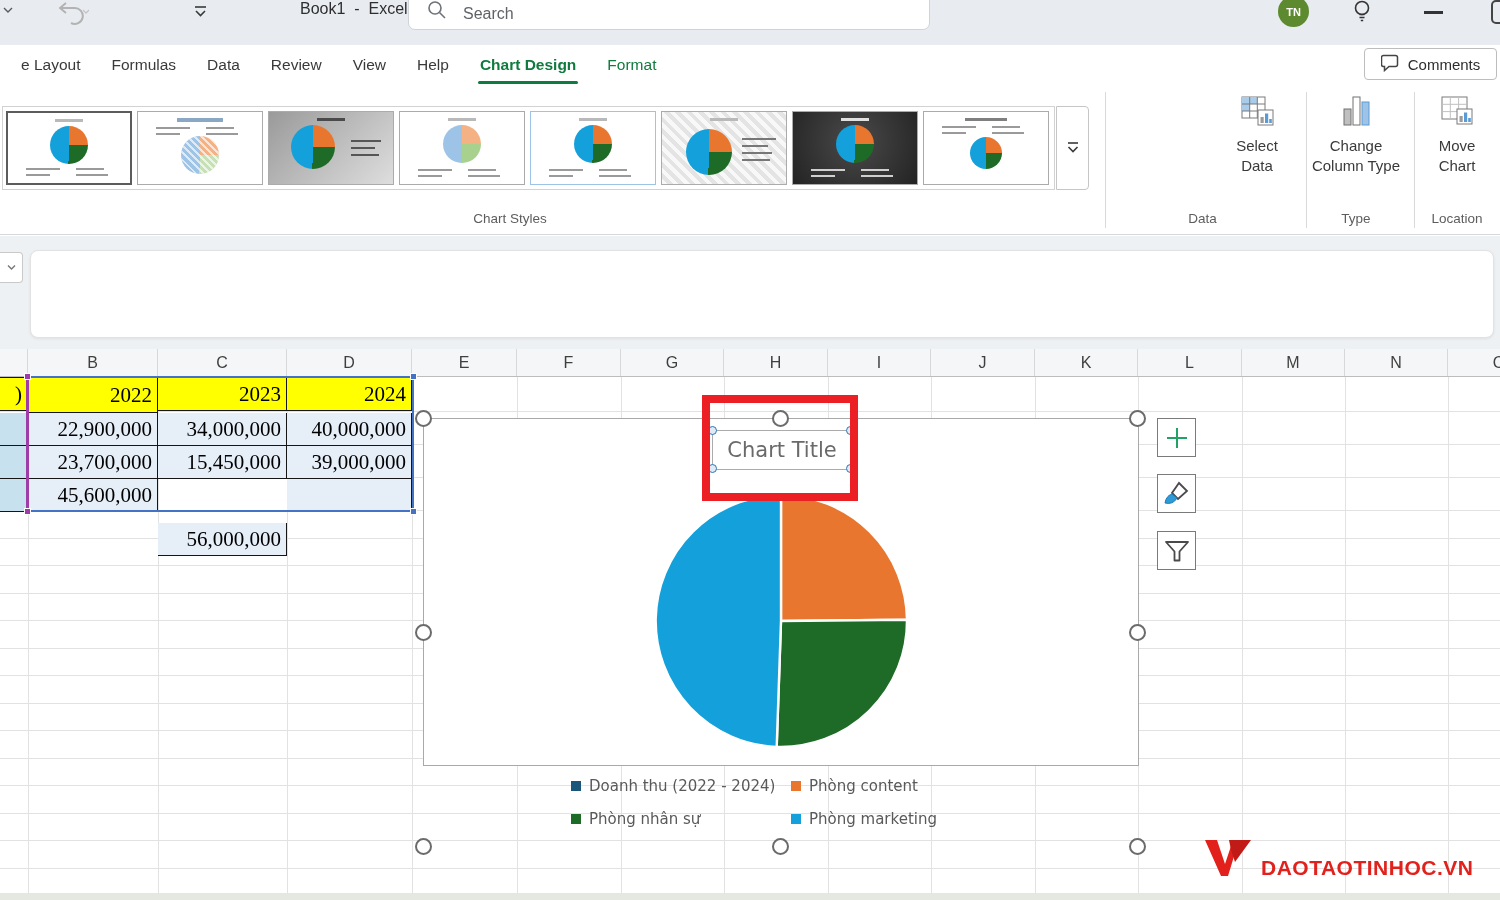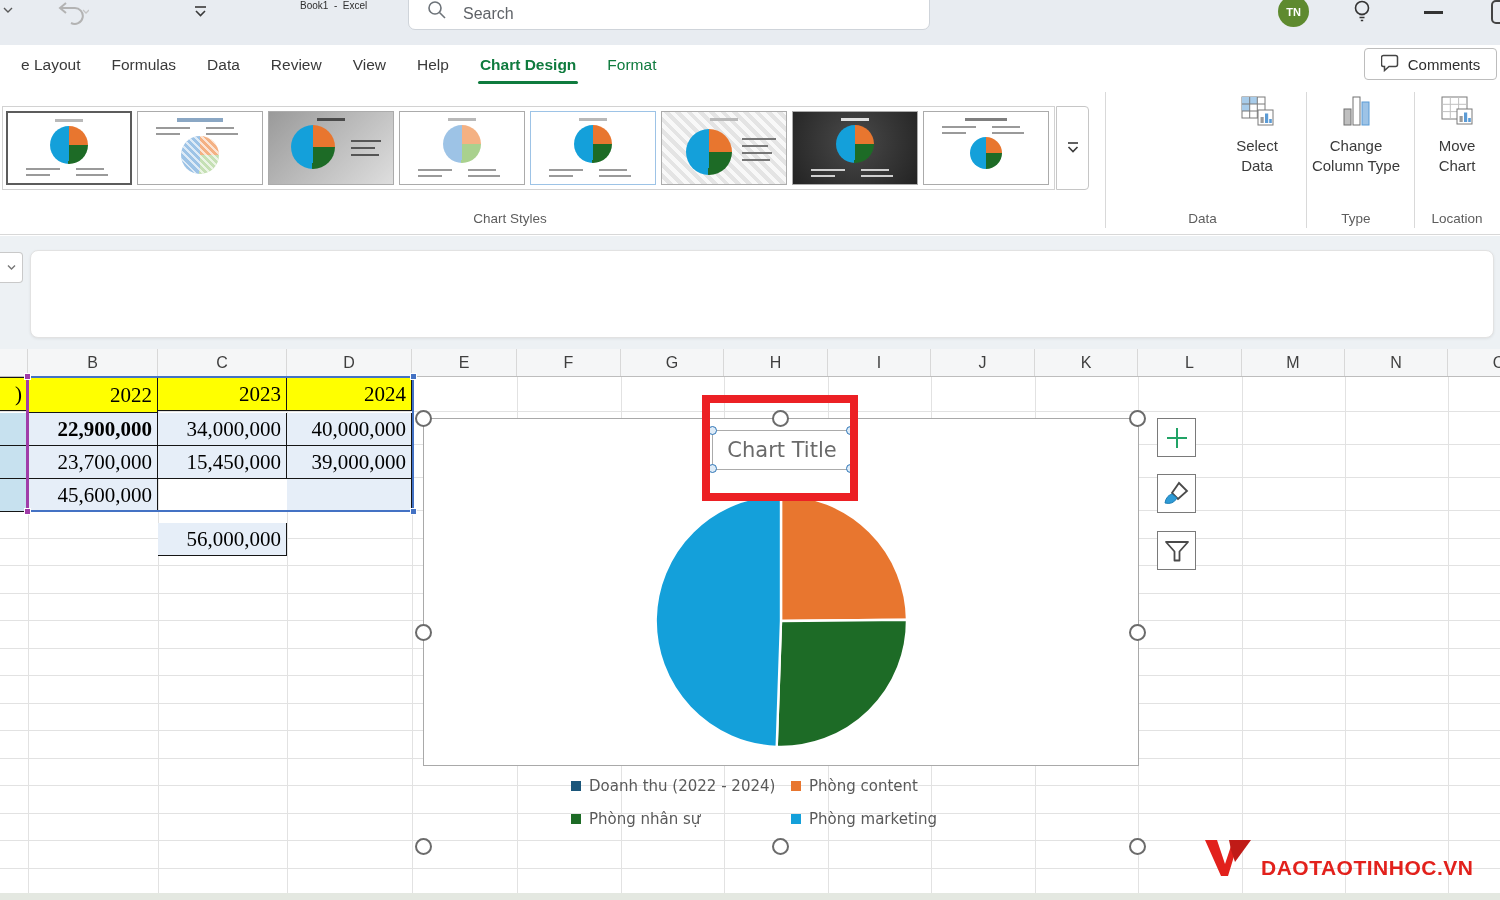--- a/index.html
+++ b/index.html
@@ -4,21 +4,21 @@
 <style>
   * { margin:0; padding:0; box-sizing:border-box; }
   html,body { width:1500px; height:900px; overflow:hidden; font-family:"Liberation Sans", sans-serif; }
   #app { position:relative; width:1500px; height:900px; background:#fff; overflow:hidden; }
 
   
   .titlebar { position:absolute; left:0; top:0; width:1500px; height:45px; background:#e8ecf1; }
   .qat-chevron { position:absolute; left:2px; top:2px; color:#5a5a5a; }
   .undo-ic { position:absolute; left:55px; top:0; }
   .qat-custom { position:absolute; left:193px; top:4px; }
-  .doc-title { position:absolute; left:300px; top:0; font-size:10px; color:#2e2e2e; white-space:pre; }
+  .doc-title { position:absolute; left:300px; top:0; font-size:16px; color:#2e2e2e; white-space:pre; }
   .searchbox { position:absolute; left:408px; top:-16px; width:522px; height:46px; background:#fff;
                border:1px solid #cfd4da; border-radius:7px; display:flex; align-items:flex-end; padding:4px 0 5px 18px; }
   .searchbox .s-ic { margin-right:16px; }
   .searchbox .s-ph { font-size:16px; color:#5f6368; padding-bottom:1px; }
   .avatar { position:absolute; left:1278px; top:-4px; width:31px; height:31px; border-radius:50%;
             background:#5e8a2f; color:#fff; font-size:11px; font-weight:bold; display:flex; align-items:center; justify-content:center; }
   .bulb { position:absolute; left:1352px; top:-2px; }
   .win-min { position:absolute; left:1424px; top:11px; width:19px; height:2.5px; background:#333; }
   .win-restore { position:absolute; left:1491px; top:0px; width:16px; height:24px; border:2px solid #444; border-radius:5px; }
 
@@ -367,21 +367,21 @@
 
   <div class="data-table" id="data-table">
       <div class="trow">
         <div class="tcell hdr" style="width: 28px; height: 34px; background: rgb(255, 255, 0);">)</div>
         <div class="tcell hdr" style="width: 130px; height: 36px; background: rgb(255, 255, 0);">2022</div>
         <div class="tcell hdr" style="width: 129px; height: 34px; background: rgb(255, 255, 0);">2023</div>
         <div class="tcell hdr" style="width: 125px; height: 34px; background: rgb(255, 255, 0);">2024</div>
       </div>
       <div class="trow">
         <div class="tcell" style="width: 28px; height: 33px; background: rgb(199, 225, 239);"></div>
-        <div class="tcell" style="width: 130px; height: 33px; background: rgb(230, 238, 248); font-weight: bold;">22,900,000</div>
+        <div class="tcell" style="width: 130px; height: 33px; background: rgb(230, 238, 248);">22,900,000</div>
         <div class="tcell" style="width: 129px; height: 33px; background: rgb(230, 238, 248);">34,000,000</div>
         <div class="tcell" style="width: 125px; height: 33px; background: rgb(230, 238, 248);">40,000,000</div>
       </div>
       <div class="trow">
         <div class="tcell" style="width: 28px; height: 33px; background: rgb(199, 225, 239);"></div>
         <div class="tcell" style="width: 130px; height: 33px; background: rgb(230, 238, 248);">23,700,000</div>
         <div class="tcell" style="width: 129px; height: 33px; background: rgb(230, 238, 248);">15,450,000</div>
         <div class="tcell" style="width: 125px; height: 33px; background: rgb(230, 238, 248);">39,000,000</div>
       </div>
       <div class="trow">

